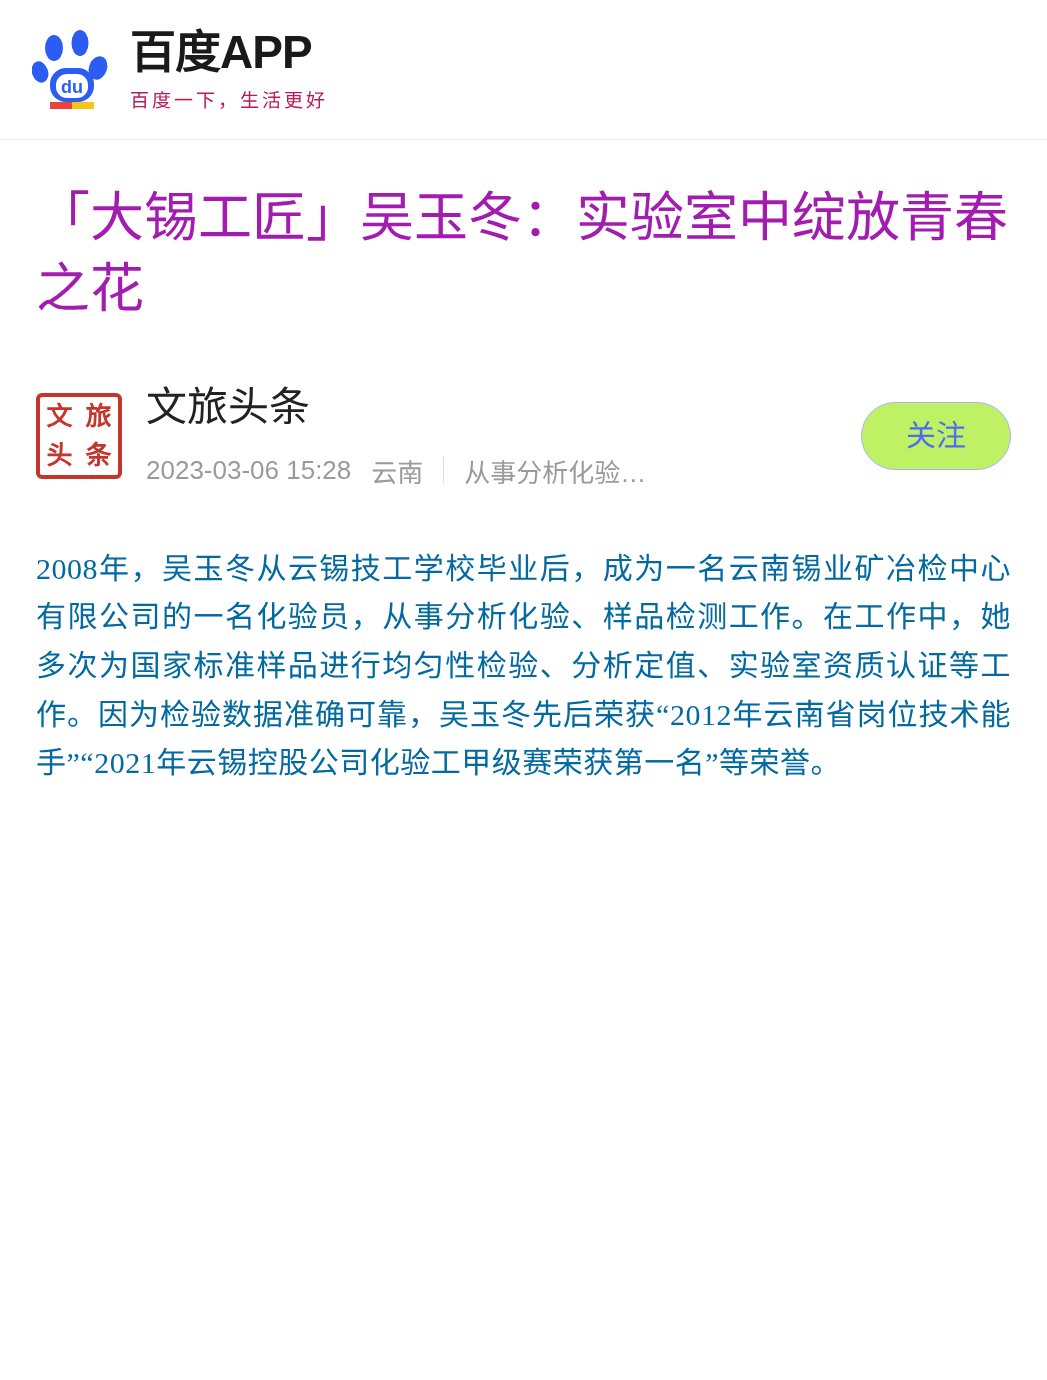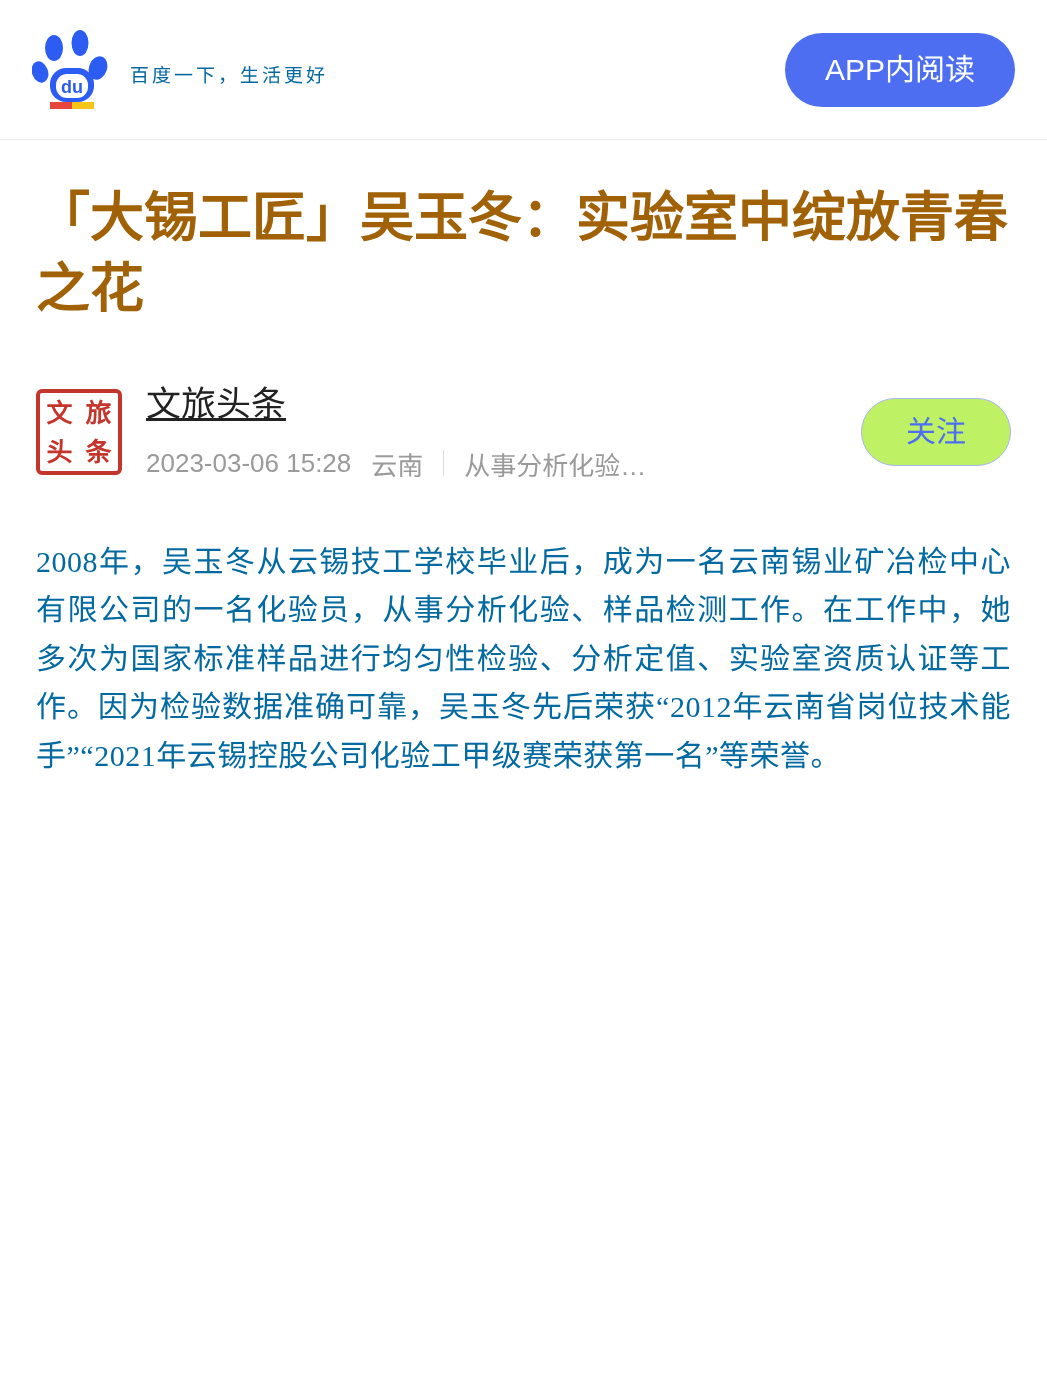--- a/index.html
+++ b/index.html
@@ -43,21 +43,21 @@
   }
   .brand-title {
     font-size: 46px;
     font-weight: bold;
     letter-spacing: -1px;
     color: #1a1a1a;
     line-height: 1.1;
   }
   .brand-sub {
     font-size: 19px;
-    color: #0369a1;
+    color: #be185d;
     letter-spacing: 3px;
     margin-top: 8px;
   }
   .app-read-btn {
     background: #4e6ef2;
     color: #ffffff;
     font-size: 30px;
     border: none;
     border-radius: 44px;
     padding: 22px 40px;
@@ -65,24 +65,24 @@
     line-height: 1;
     font-family: inherit;
   }
 
   
   .article {
     padding: 0 36px;
   }
   .headline {
     font-size: 54px;
-    font-weight: bold;
+    font-weight: normal;
     line-height: 1.32;
     letter-spacing: 0px;
-    color: #a16207;
+    color: #a21caf;
     margin: 42px 0 0 0;
   }
 
   .meta-row {
     display: flex;
     align-items: center;
     margin-top: 58px;
   }
   .seal {
     width: 86px;
@@ -101,24 +101,23 @@
     font-weight: bold;
     line-height: 1;
     font-family: "DejaVu Serif", "Liberation Serif", serif;
   }
   .meta-texts {
     margin-left: 24px;
     flex: 1 1 auto;
     min-width: 0;
   }
   .source-name {
-    font-size: 35px;
+    font-size: 41px;
     color: #222222;
     line-height: 1.2;
-    text-decoration: underline;
   }
   .meta-sub {
     margin-top: 20px;
     font-size: 26px;
     color: #9a9a9a;
     display: flex;
     align-items: center;
     white-space: nowrap;
     overflow: hidden;
   }
@@ -172,24 +171,24 @@
         <ellipse cx="8" cy="44" rx="8" ry="11" transform="rotate(-20 8 44)" fill="#2c5cf2"></ellipse>
         <ellipse cx="66" cy="40" rx="9" ry="12" transform="rotate(20 66 40)" fill="#2c5cf2"></ellipse>
         <rect x="18" y="40" width="44" height="34" rx="16" fill="#2c5cf2"></rect>
         <rect x="24" y="46" width="32" height="24" rx="11" fill="#ffffff"></rect>
         <text x="40" y="65" font-size="18" font-weight="bold" fill="#2c5cf2" text-anchor="middle" font-family="Liberation Sans, sans-serif">du</text>
         <rect x="18" y="74" width="22" height="7" fill="#e8453c"></rect>
         <rect x="40" y="74" width="22" height="7" fill="#f5c518"></rect>
       </svg>
     </span>
     <span class="brand-text">
+      <span class="brand-title">百度APP</span>
       <span class="brand-sub">百度一下，生活更好</span>
     </span>
   </div>
-  <button class="app-read-btn">APP内阅读</button>
 </div>
 
 <div class="article">
 
   <h1 class="headline">「大锡工匠」吴玉冬：实验室中绽放青春之花</h1>
 
   <div class="meta-row">
     <span class="seal">
       <span>文</span>
       <span>旅</span>

